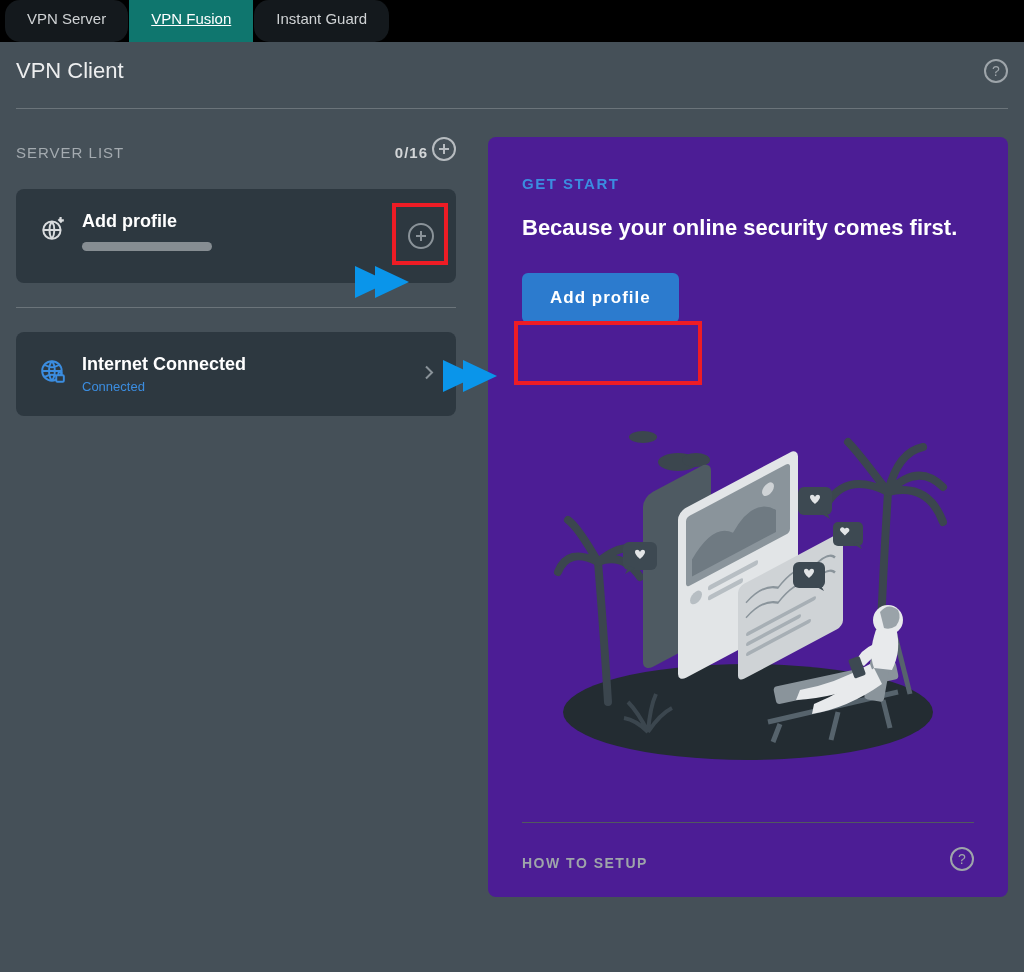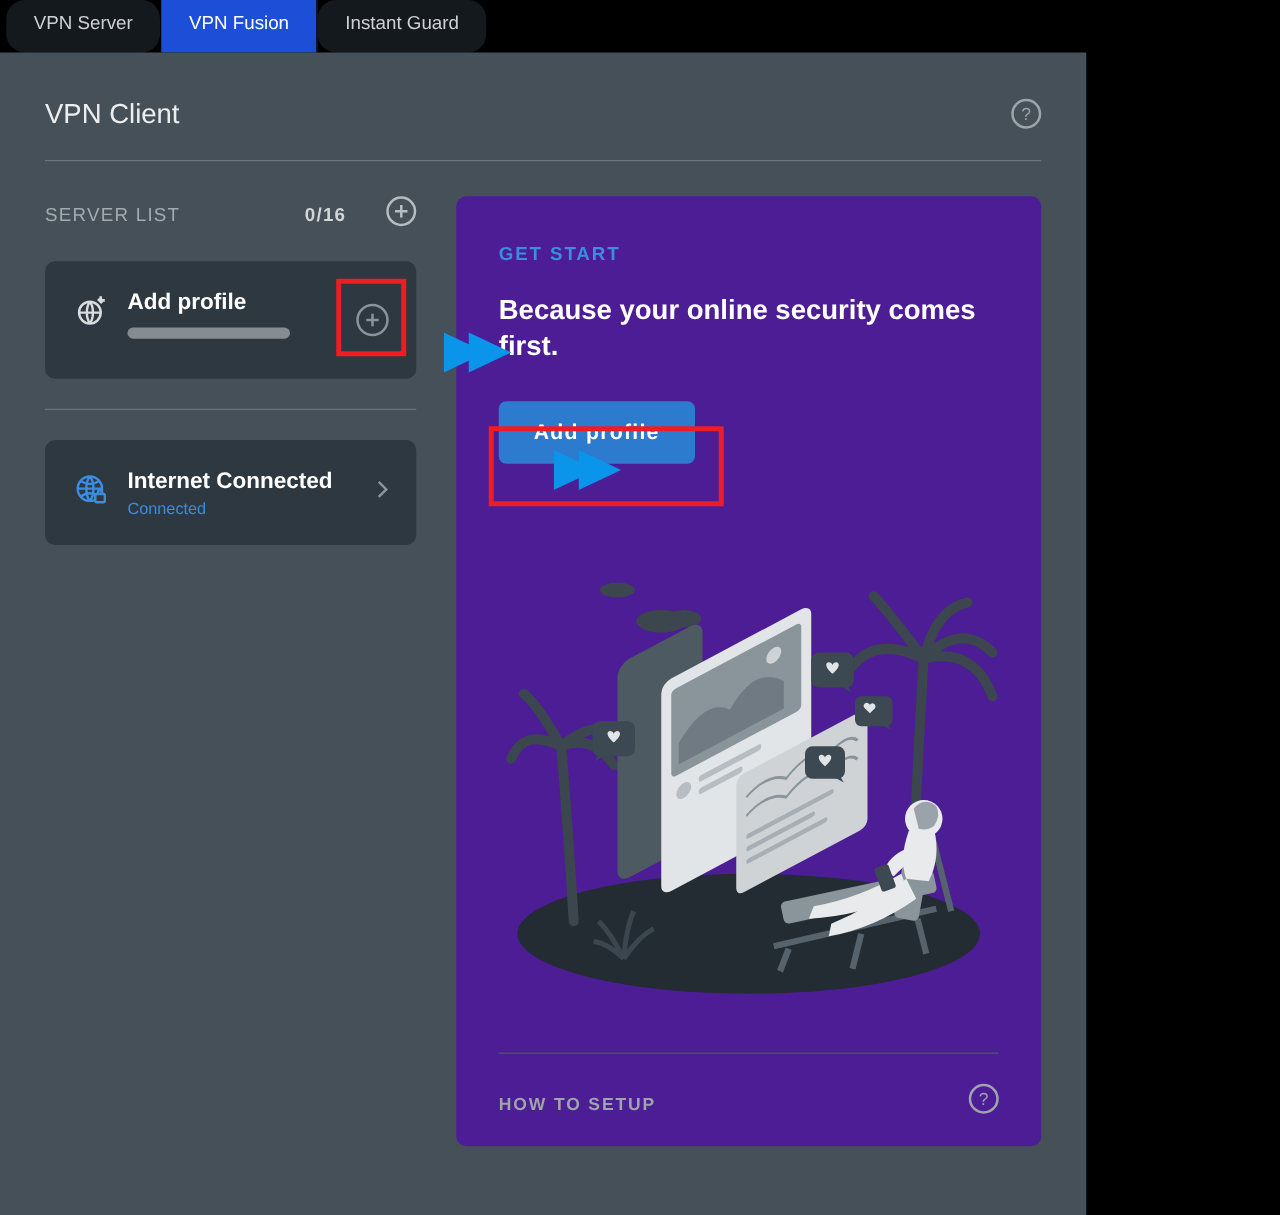--- a/index.html
+++ b/index.html
@@ -18,32 +18,33 @@
     padding-left: 5px;
   }
   .tab {
     padding: 10px 22px;
     color: #cfd2d4;
     font-size: 15px;
     cursor: pointer;
     border-right: 1px solid #000;
   }
   .tab.active {
-    background: #1d4ed8;
+    background: #0f766e;
     color: #fff;
+    text-decoration: underline;
   }
   .tab:not(.active) {
     background: #14191d;
     border-radius: 15px;
   }
   .main {
     background: #455058;
-    width: 869px;
+    width: 1024px;
     height: 930px;
-    padding: 36px;
+    padding: 16px;
     position: relative;
   }
   .header-row {
     display: flex;
     justify-content: space-between;
     align-items: center;
     padding-bottom: 24px;
     border-bottom: 1px solid #6b747a;
     margin-bottom: 28px;
   }
@@ -70,21 +71,21 @@
   }
   .server-list-header {
     display: flex;
     align-items: flex-end;
     color: #a4abb0;
     font-size: 15px;
     letter-spacing: 1px;
     margin-bottom: 28px;
   }
   .server-list-title { flex: 1; }
-  .server-count { margin-right: 32px; font-size: 15px; color: #d3d6d8; font-weight: 600;}
+  .server-count { margin-right: 4px; font-size: 15px; color: #d3d6d8; font-weight: 600;}
   .plus-circle {
     width: 24px; height: 24px;
     border: 2px solid #b7bcc0;
     border-radius: 50%;
     display: flex; align-items: center; justify-content: center;
     color: #b7bcc0;
     font-size: 18px;
     cursor: pointer;
     line-height: 1;
   }

